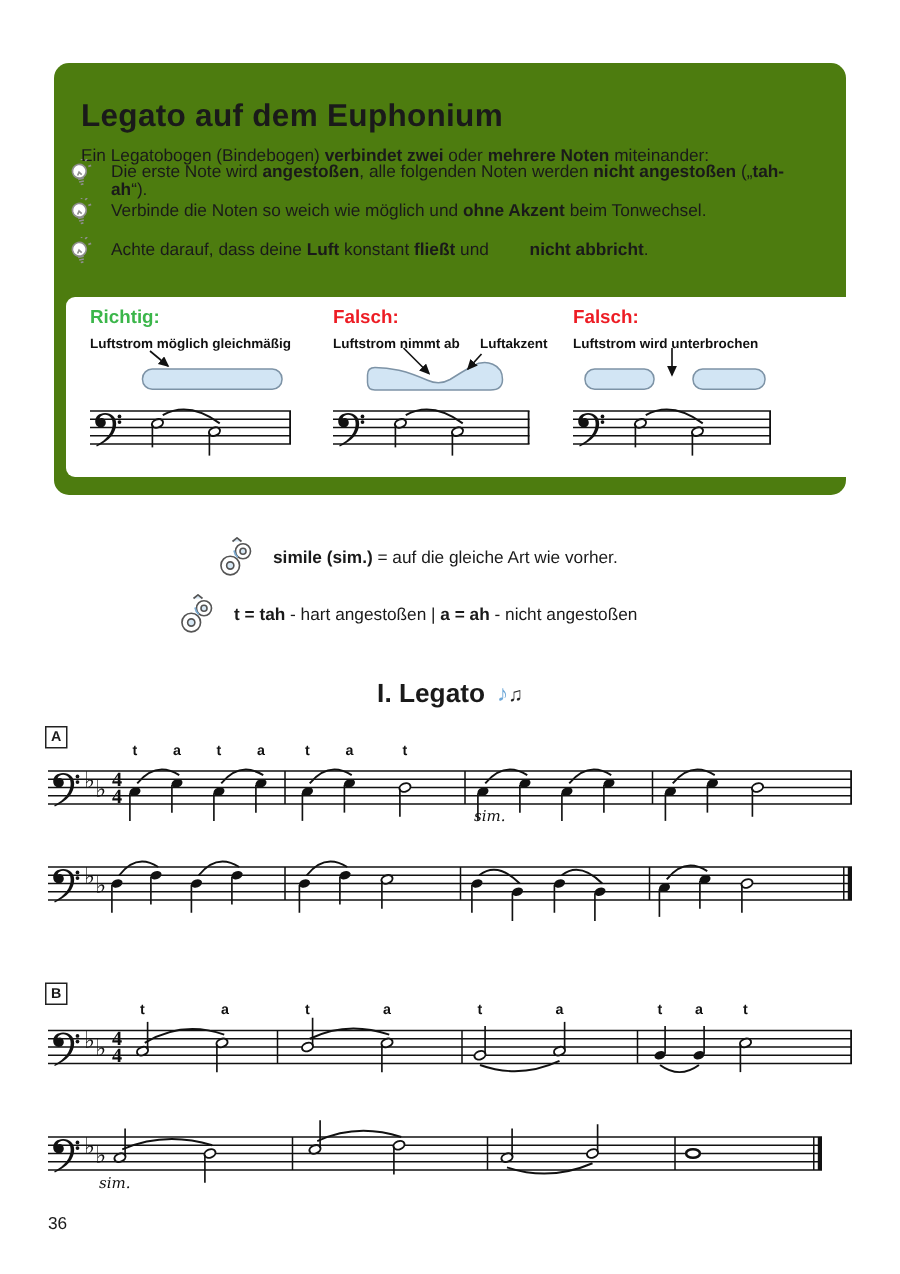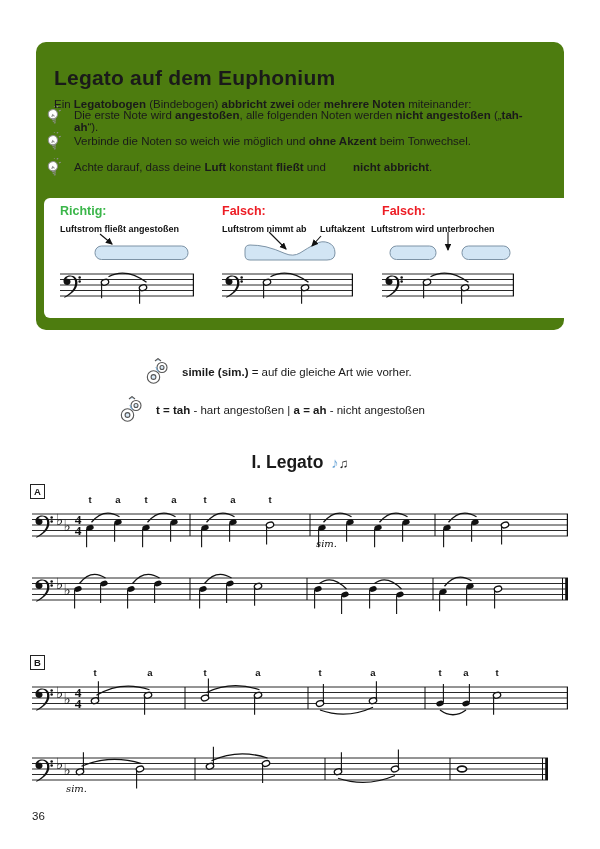--- a/index.html
+++ b/index.html
@@ -33,21 +33,21 @@
   .music-svg{left:0;top:0;width:600px;height:849px;pointer-events:none;}
   .page-number{left:32px;top:810px;font-size:11.5px;}
 </style>
 </head>
 <body>
 
 <div class="page">
 
   <section class="abs info-box">
     <h1 class="abs title">Legato auf dem Euphonium</h1>
-    <p class="abs intro"><span>Ein </span><span style="font-weight: 700;">Legatobogen</span><span> (Bindebogen) </span><span style="font-weight: 700;">abbricht zwei</span><span> oder </span><span style="font-weight: 700;">mehrere Noten</span><span> miteinander:</span></p>
+    <p class="abs intro"><span>Ein </span><span style="font-weight: 400;">Legatobogen</span><span> (Bindebogen) </span><span style="font-weight: 700;">verbindet zwei</span><span> oder </span><span style="font-weight: 700;">mehrere Noten</span><span> miteinander:</span></p>
 
     <div class="abs tip" style="top:90px;">
       <svg class="bulb" width="20" height="22" viewBox="0 0 20 22">
         <g stroke="#8f8f8f" fill="none" stroke-width="1.1" transform="rotate(-12 10 11)">
           <circle cx="9.5" cy="8" r="4.6" fill="#ffffff"></circle>
           <path d="M7.8 10.5 l1.4-2 1.4 2"></path>
           <path d="M7.6 13.2 h3.8 M7.9 15 h3.2 M8.6 16.8 h1.8"></path>
           <path d="M14.8 2.2 l1.6-1.4 M16 6.2 l2-0.4 M12.4 0.9 l0.5-0.9"></path>
         </g>
       </svg>
@@ -76,24 +76,24 @@
         </g>
       </svg>
       <span class="txt"><span>Achte darauf, dass deine </span><span style="font-weight: 700;">Luft</span><span> konstant </span><span style="font-weight: 700;">fließt</span><span> und </span><span style="font-weight: 700; padding-left: 24px;">nicht abbricht</span><span>.</span></span>
     </div>
 
     <div class="abs example-box">
       <span class="abs ex-label" style="left: 16px; color: rgb(59, 182, 74);">Richtig:</span>
       <span class="abs ex-label" style="left: 178px; color: rgb(237, 28, 36);">Falsch:</span>
       <span class="abs ex-label" style="left: 338px; color: rgb(237, 28, 36);">Falsch:</span>
 
-      <span class="abs ex-cap" style="left:16px;">Luftstrom fließt angestoßen</span>
+      <span class="abs ex-cap" style="left:16px;">Luftstrom möglich gleichmäßig</span>
       <span class="abs ex-cap" style="left:178px;">Luftstrom nimmt ab</span>
       <span class="abs ex-cap" style="left:276px;">Luftakzent</span>
-      <span class="abs ex-cap" style="left:327px;text-align:right;">Luftstrom wird unterbrochen</span>
+      <span class="abs ex-cap" style="left:338px;text-align:right;">Luftstrom wird unterbrochen</span>
 
       <svg class="abs ex-svg" viewBox="0 0 504 120">
         <defs>
           <marker id="ah" markerWidth="7" markerHeight="7" refX="5.5" refY="3" orient="auto">
             <path d="M0,0 L6.5,3 L0,6 Z" fill="#111"></path>
           </marker>
         </defs>
         <g>
           <rect x="51" y="48" width="93" height="13.5" rx="6.5" fill="#d2e5f4" stroke="#7d93a6" stroke-width="1"></rect>
         </g>

